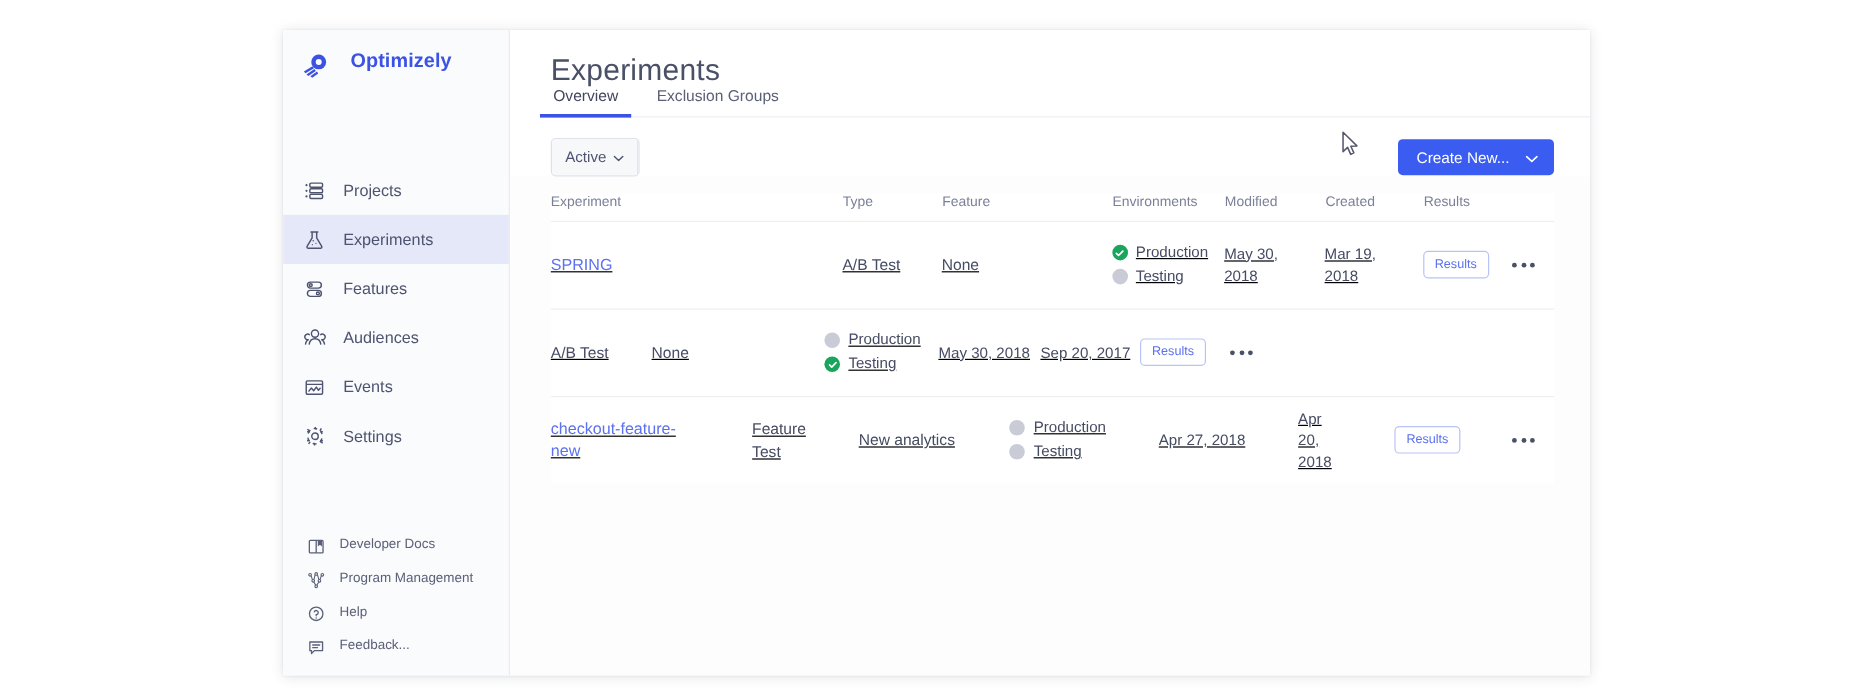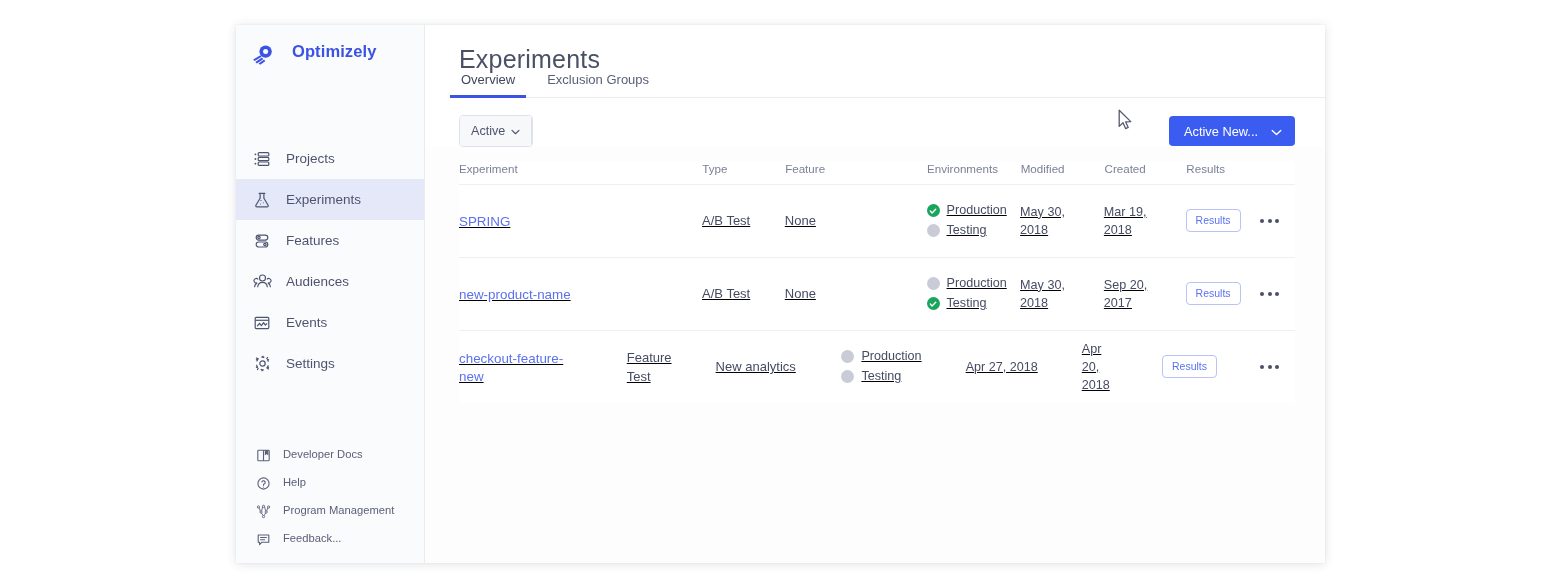--- a/index.html
+++ b/index.html
@@ -407,42 +407,42 @@
             <rect x="1.8" y="2.3" width="11.4" height="10.4" rx="0.8"></rect>
             <path d="M7.5 2.3 L7.5 12.7"></path>
             <path d="M9.4 2.3 L9.4 6.3 L10.6 5.3 L11.8 6.3 L11.8 2.3" fill="#5b6079"></path>
           </svg>
         </span>
         <span class="nav-label">Developer Docs</span>
       </div>
 
       <div class="nav-item small">
         <span class="nav-icon">
-          <svg width="15" height="15" viewBox="0 0 15 15" fill="none" stroke="#5b6079" stroke-width="1.1">
-            <circle cx="7.5" cy="7.5" r="5.6"></circle>
-            <path d="M5.9 5.9 A1.7 1.7 0 1 1 7.5 8.2 L7.5 9.2" stroke-linecap="round"></path>
-            <circle cx="7.5" cy="11.0" r="0.6" fill="#5b6079" stroke="none"></circle>
-          </svg>
-        </span>
-        <span class="nav-label">Help</span>
-      </div>
-
-      <div class="nav-item small">
-        <span class="nav-icon">
           <svg width="15" height="15" viewBox="0 0 15 15" fill="none" stroke="#5b6079" stroke-width="0.9">
             <circle cx="2.4" cy="3.0" r="1.1"></circle>
             <circle cx="7.5" cy="2.3" r="1.1"></circle>
             <circle cx="12.6" cy="3.0" r="1.1"></circle>
             <circle cx="5.0" cy="8.0" r="1.1"></circle>
             <circle cx="10.2" cy="8.0" r="1.1"></circle>
             <circle cx="7.5" cy="12.6" r="1.1"></circle>
             <path d="M3.2 3.9 L4.4 7.0 M6.6 3.0 L5.6 7.0 M8.5 2.9 L9.8 7.0 M11.8 3.8 L10.7 7.0 M5.5 9.0 L7.1 11.6 M9.7 9.0 L8.0 11.6"></path>
           </svg>
         </span>
         <span class="nav-label">Program Management</span>
+      </div>
+
+      <div class="nav-item small">
+        <span class="nav-icon">
+          <svg width="15" height="15" viewBox="0 0 15 15" fill="none" stroke="#5b6079" stroke-width="1.1">
+            <circle cx="7.5" cy="7.5" r="5.6"></circle>
+            <path d="M5.9 5.9 A1.7 1.7 0 1 1 7.5 8.2 L7.5 9.2" stroke-linecap="round"></path>
+            <circle cx="7.5" cy="11.0" r="0.6" fill="#5b6079" stroke="none"></circle>
+          </svg>
+        </span>
+        <span class="nav-label">Help</span>
       </div>
 
       <div class="nav-item small">
         <span class="nav-icon">
           <svg width="15" height="15" viewBox="0 0 15 15" fill="none" stroke="#5b6079" stroke-width="1.1" stroke-linejoin="round">
             <path d="M2.2 3.0 L12.8 3.0 L12.8 10.2 L6.0 10.2 L3.6 12.6 L3.6 10.2 L2.2 10.2 Z"></path>
             <path d="M4.6 5.5 L10.4 5.5 M4.6 7.7 L8.6 7.7" stroke-linecap="round"></path>
           </svg>
         </span>
         <span class="nav-label">Feedback...</span>
@@ -473,21 +473,21 @@
             <svg width="9" height="6" viewBox="0 0 9 6" fill="none" stroke="#4e5470" stroke-width="1.2" stroke-linecap="round" stroke-linejoin="round">
               <path d="M1 1.4 L4.5 4.7 L8 1.4"></path>
             </svg>
           </span>
         </div>
       </div>
 
       <div class="spacer"></div>
 
       <button class="create-btn">
-        <span>Active New...</span>
+        <span>Create New...</span>
         <span>
           <svg width="11" height="7" viewBox="0 0 11 7" fill="none" stroke="#ffffff" stroke-width="1.4" stroke-linecap="round" stroke-linejoin="round">
             <path d="M1.2 1.6 L5.5 5.5 L9.8 1.6"></path>
           </svg>
         </span>
       </button>
     </div>
 
     <div class="table">
 
@@ -532,23 +532,20 @@
         <div class="cell c-menu">
           <span class="kebab">
               <i></i>
               <i></i>
               <i></i>
             </span>
         </div>
       </div>
 
       <div class="trow tbody-row">
-        <div class="cell c-exp">
-          <a class="exp-link">new-product-name</a>
-        </div>
         <div class="cell c-type cell-text">A/B Test</div>
         <div class="cell c-feat cell-text">None</div>
         <div class="cell c-env">
           <div class="env-list">
             <div class="env-item">
               <span class="dot off"></span>
               <span class="env-name">Production</span>
             </div>
             <div class="env-item">
               <span class="dot on">

